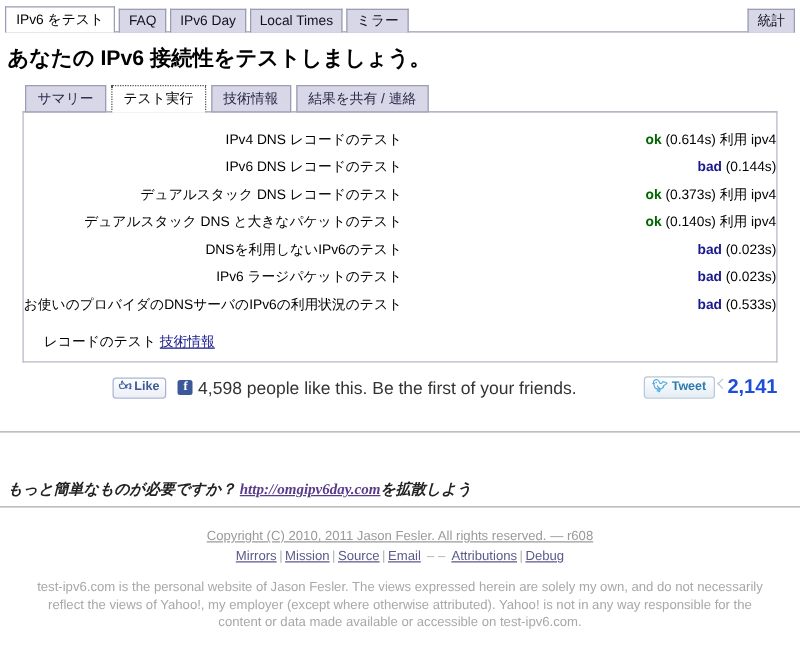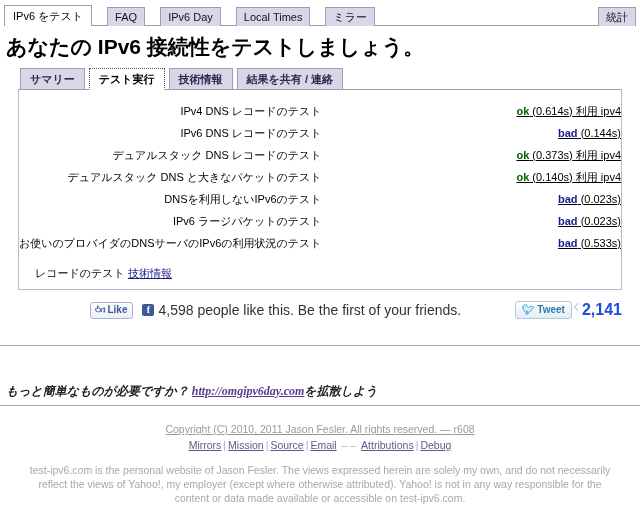--- a/index.html
+++ b/index.html
@@ -27,21 +27,21 @@
     height: 23px;
     margin: 3px 4px 0 4px;
     border-bottom: 1px solid #9c9cb4;
     display: flex;
     align-items: flex-end;
     box-sizing: border-box;
   }
   .toptabs {
     display: flex;
     align-items: flex-end;
-    gap: 15px;
+    gap: 3px;
     flex: 1 1 auto;
   }
   .ttab {
     font-size: 11px;
     line-height: 12px;
     padding: 3px 7px 3px 7px;
     border: 1px solid #9c9cb4;
     border-bottom: none;
     background: #d7d7e8;
     color: #111122;
@@ -57,21 +57,21 @@
     padding: 4px 8px 4px 8px;
     top: 1px;
     z-index: 3;
   }
   .ttab.right {
     margin-left: auto;
   }
 
   
   .headline {
-    font-size: 21px;
+    font-size: 17px;
     line-height: 24px;
     font-weight: bold;
     margin: 9px 0 0 6px;
     letter-spacing: 0px;
     color: #000000;
   }
 
   
   .panel {
     margin: 8px 18px 0 18px;
@@ -81,21 +81,21 @@
     display: flex;
     align-items: flex-end;
     gap: 4px;
     padding-left: 2px;
     position: relative;
     z-index: 2;
   }
   .stab {
     font-size: 11px;
     line-height: 12px;
-    font-weight: bold;
+    font-weight: normal;
     padding: 4px 9px;
     border: 1px solid #9c9cb4;
     background: #d7d7e8;
     color: #2a2a4a;
     white-space: nowrap;
     cursor: pointer;
     position: relative;
     top: 1px;
   }
   .stab.active {
@@ -126,21 +126,20 @@
     white-space: nowrap;
     text-align: right;
   }
   td.rlabel {
     padding-left: 16px;
     color: #000000;
   }
   td.rres {
     padding-left: 10px;
     width: 300px;
-    text-decoration: underline;
   }
   .ok   { color: #006400; font-weight: bold; }
   .bad  { color: #1a1a8c; font-weight: bold; }
   .secs { color: #000000; }
   .using { color: #000000; }
 
   .click-row {
     font-size: 11px;
     padding: 12px 0 2px 16px;
   }

